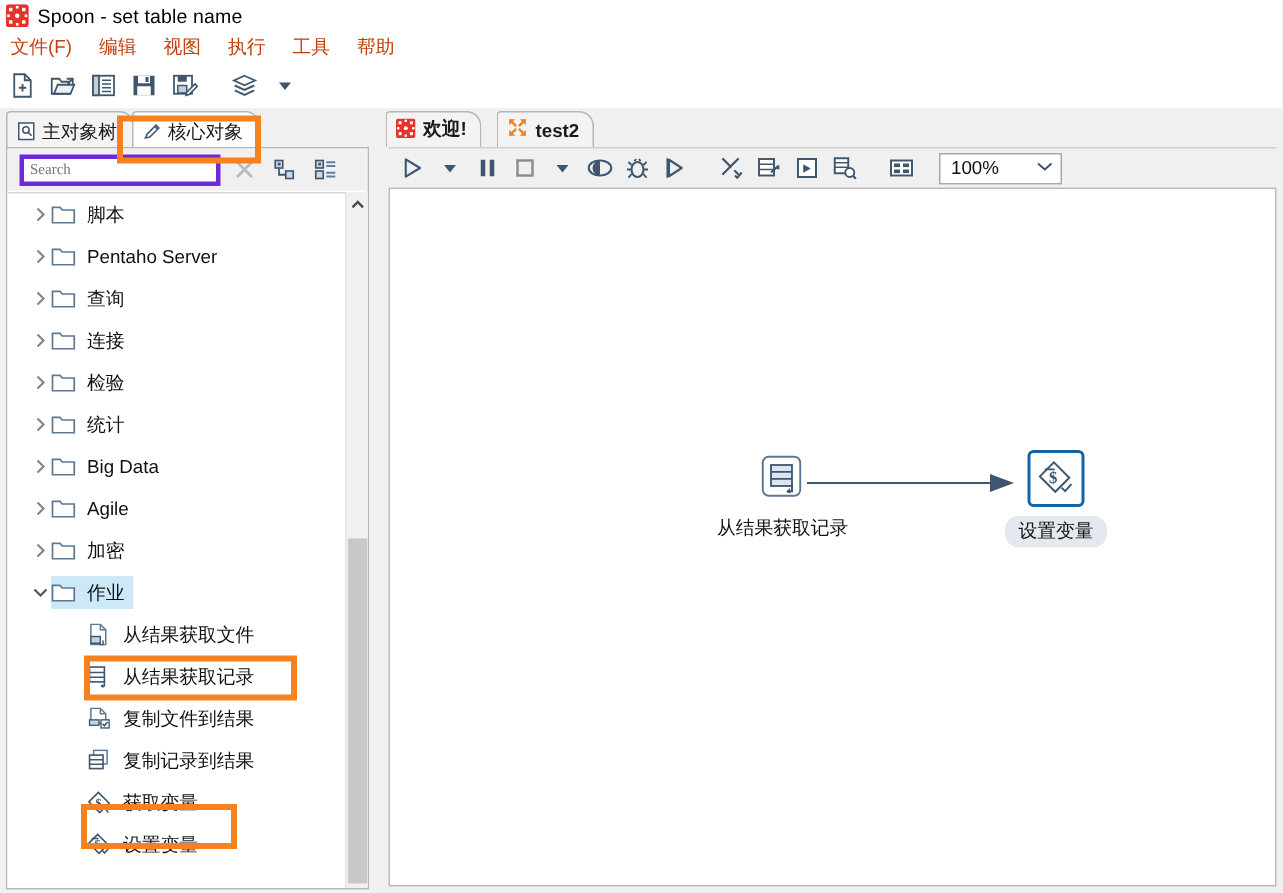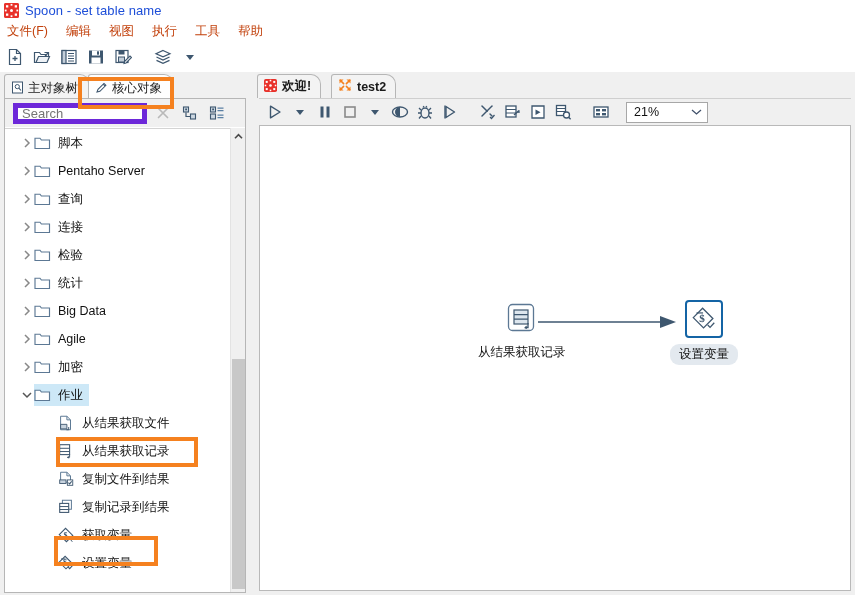--- a/index.html
+++ b/index.html
@@ -18,21 +18,21 @@
   
   .titlebar {
     position:absolute; left:0; top:0; width:855px; height:20px;
     display:flex; align-items:center; gap:6px; padding-left:4px;
     background:#ffffff;
   }
   .app-logo {
     width:15px;height:15px;background:#e8312a;border-radius:2px;
     position:relative;flex:none;
   }
-  .title-text { font-size:13px; color:#1d4ed8; letter-spacing:.1px; }
+  .title-text { font-size:13px; color:#000000; letter-spacing:.1px; }
 
   
   .menubar {
     position:absolute; left:0; top:20px; width:855px; height:22px;
     display:flex; align-items:center; background:#ffffff;
   }
   .menu-item {
     padding:2px 9px; font-size:12.5px; color:#c2410c; cursor:default;
     white-space:nowrap;
   }
@@ -69,22 +69,22 @@
 
   .panel-body {
     position:absolute; left:4px; top:26px; width:242px; height:495px;
     border:1px solid #b6b6b6; background:#ffffff;
   }
   .searchrow {
     display:flex; align-items:center; height:28px; padding:3px 4px 3px 8px;
     background:#f0f0f0; gap:5px;
   }
   .searchbox {
-    width:134px; height:21px; background:#fff; border:5px solid #6d28d9;
-    font-family:Liberation Sans, sans-serif; font-size:13px; color:#8a8a8a; padding:0 4px;
+    width:134px; height:21px; background:#fff; border:3px solid #6d28d9;
+    font-family:Liberation Serif, serif; font-size:10px; color:#8a8a8a; padding:0 4px;
     outline:none;
   }
   .sr-icon { width:22px;height:22px;display:flex;align-items:center;justify-content:center; }
 
   .treewrap { position:absolute; left:0; top:29px; right:0; bottom:0; background:#fff; overflow:hidden; }
   .treescroll-sep { position:absolute; left:0; right:0; top:0; height:1px; background:#d4d4d4; }
   .tree { position:absolute; left:0; top:1px; right:15px; bottom:0; }
   .trow {
     display:flex; align-items:center; height:28px; padding-left:14px;
     font-size:12.5px; color:#111; white-space:nowrap; cursor:default;
@@ -652,21 +652,21 @@
       <div class="ct-icon">
         <svg width="18" height="18" viewBox="0 0 18 18">
           <rect x="2" y="4" width="14" height="10" fill="#fff" stroke="#3e576f" stroke-width="1.3"></rect>
           <rect x="4" y="6" width="4" height="2.4" fill="#3e576f"></rect>
           <rect x="10" y="6" width="4" height="2.4" fill="#3e576f"></rect>
           <rect x="4" y="10" width="4" height="2.4" fill="#3e576f"></rect>
           <rect x="10" y="10" width="4" height="2.4" fill="#3e576f"></rect>
         </svg>
       </div>
       <div class="zoomsel">
-        <span>21%</span>
+        <span>100%</span>
         <span class="zoom-caret">
           <svg width="11" height="8" viewBox="0 0 11 8">
             <path d="M1 2l4.5 4L10 2" fill="none" stroke="#40506a" stroke-width="1.3"></path>
           </svg>
         </span>
       </div>
     </div>
 
     <div class="canvas">
       <svg width="100%" height="100%" style="position:absolute;left:0;top:0;">

